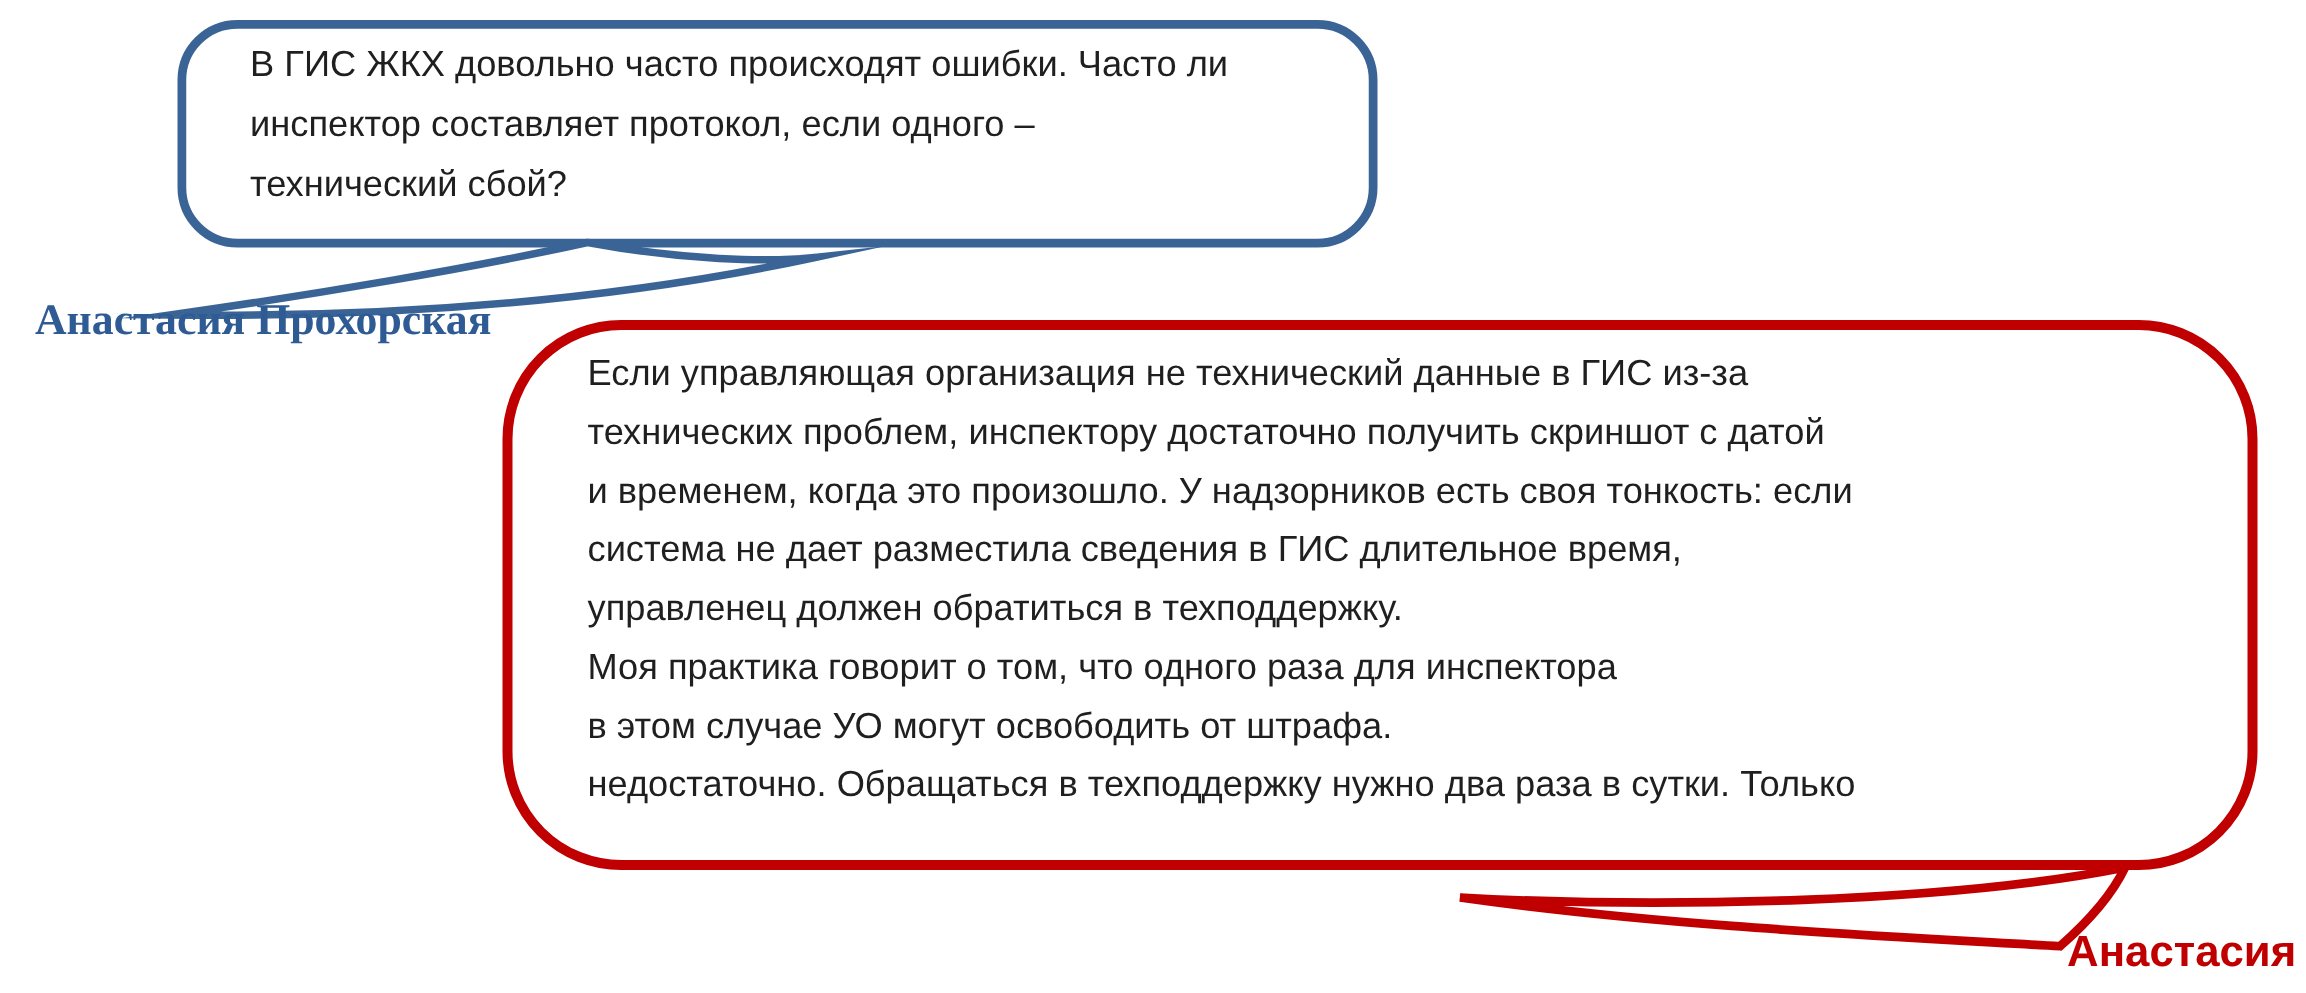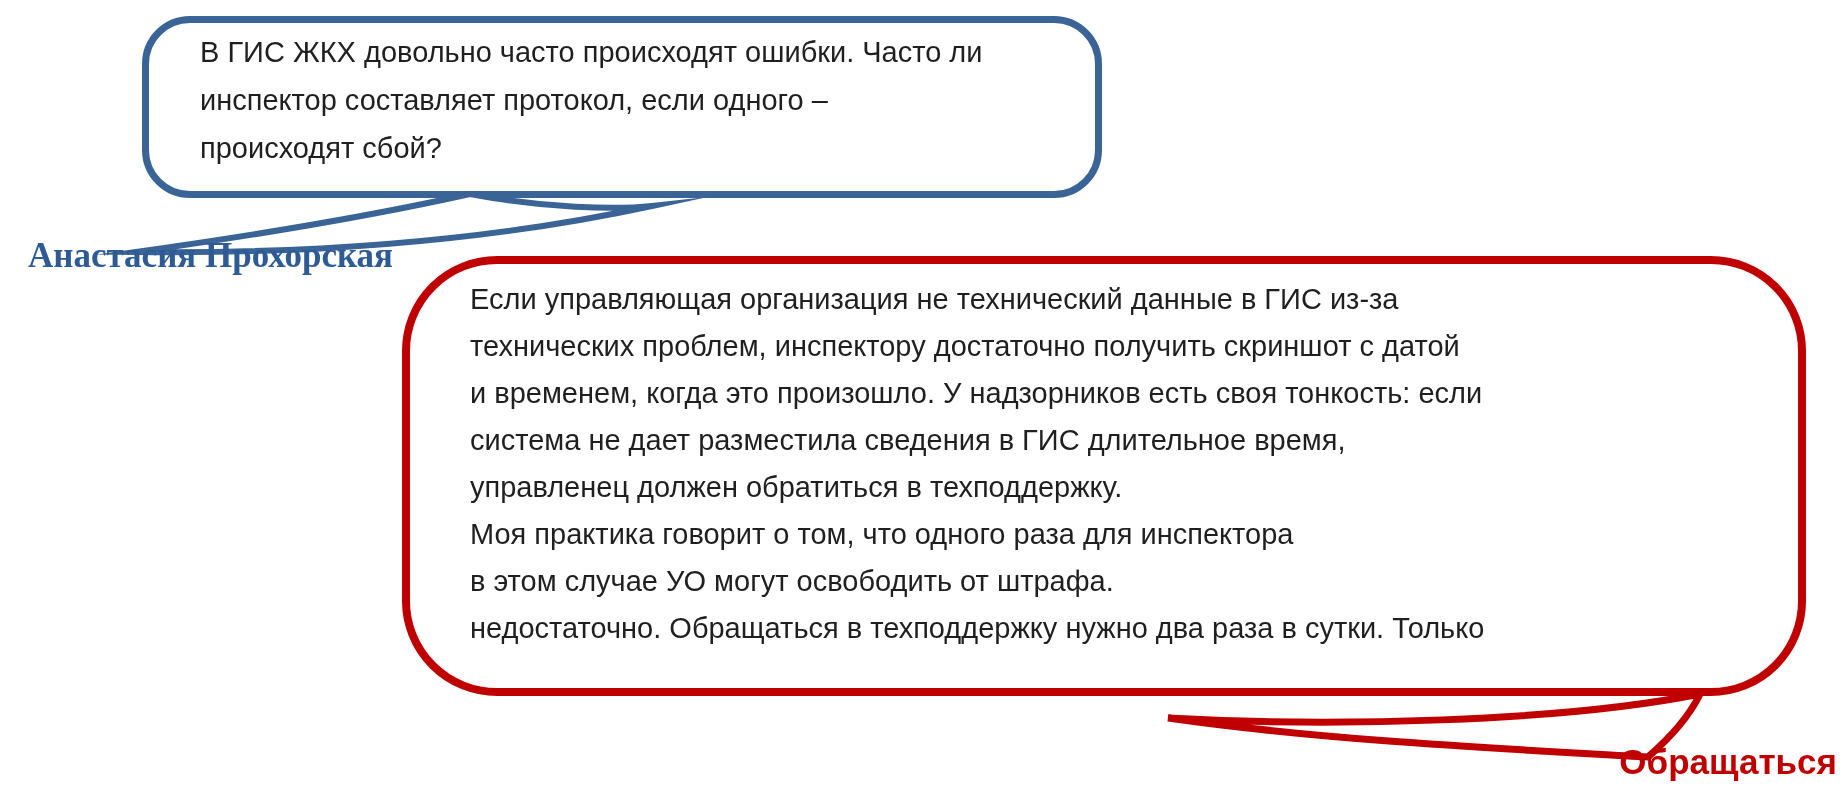--- a/index.html
+++ b/index.html
@@ -48,21 +48,21 @@
 </style>
 </head>
 <body>
 
 <div class="canvas">
 
   <div class="bubble question"></div>
   <div class="bubble-text question-text">
     <div>В ГИС ЖКХ довольно часто происходят ошибки. Часто ли</div>
     <div>инспектор составляет протокол, если одного –</div>
-    <div>происходят сбой?</div>
+    <div>технический сбой?</div>
   </div>
 
   <div class="bubble answer"></div>
   <div class="bubble-text answer-text">
     <div>Если управляющая организация не технический данные в ГИС из-за</div>
     <div>технических проблем, инспектору достаточно получить скриншот с датой</div>
     <div>и временем, когда это произошло. У надзорников есть своя тонкость: если</div>
     <div>система не дает разместила сведения в ГИС длительное время,</div>
     <div>управленец должен обратиться в техподдержку.</div>
     <div>Моя практика говорит о том, что одного раза для инспектора</div>
@@ -77,15 +77,15 @@
              C 480 243, 300 254, 136 252
              C 250 236, 380 214, 470 194 Z" fill="#ffffff" stroke="#3A6496" stroke-width="6" stroke-linejoin="miter" stroke-miterlimit="20"></path>
 
     <path d="M 1700 694
              C 1560 722, 1330 727, 1168 718
              C 1330 741, 1510 749, 1648 757
              C 1672 736, 1690 715, 1700 694 Z" fill="#ffffff" stroke="#C00000" stroke-width="7" stroke-linejoin="miter" stroke-miterlimit="20"></path>
   </svg>
 
   <div class="speaker question-name">Анастасия Прохорская</div>
-  <div class="speaker answer-name">Обращаться</div>
+  <div class="speaker answer-name">Анастасия</div>
 
 </div>
 
 </body></html>

